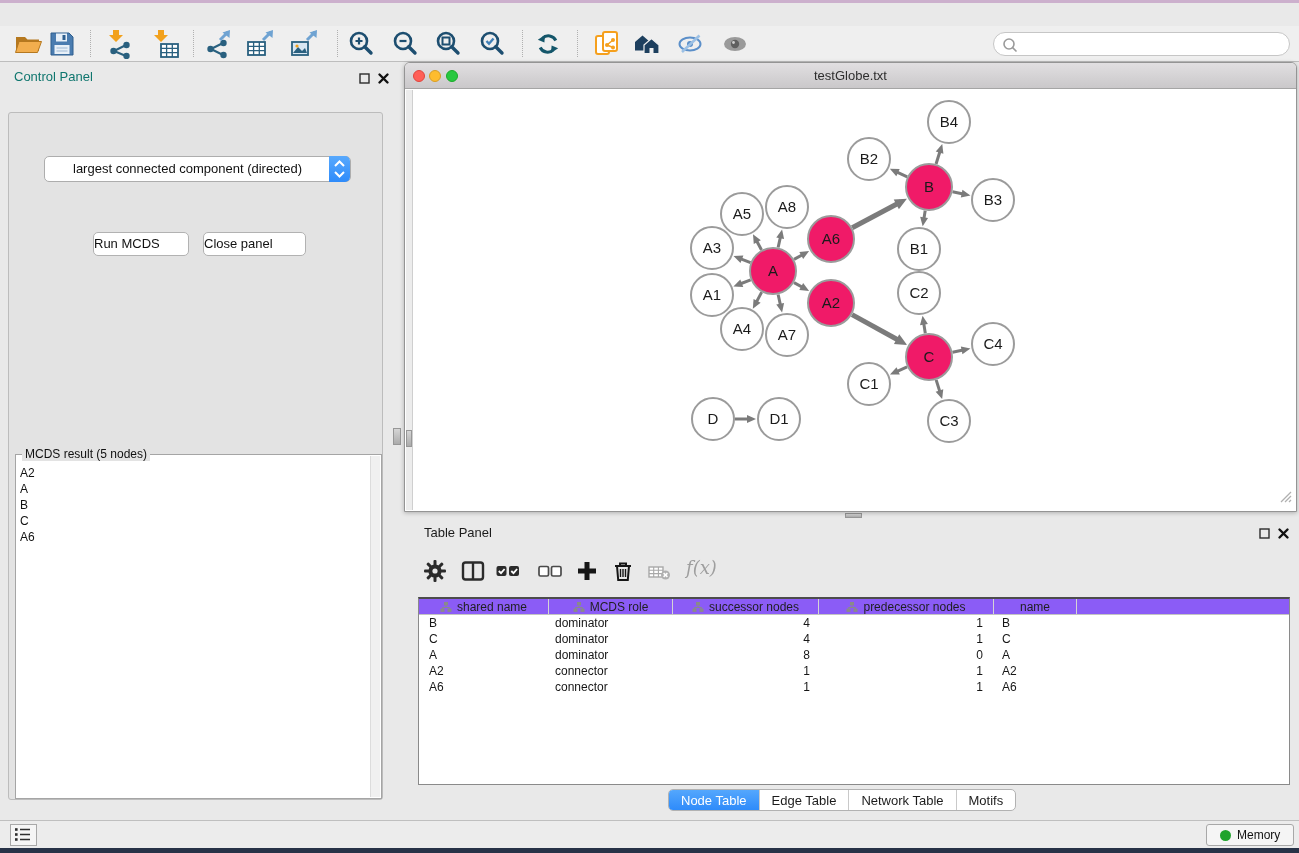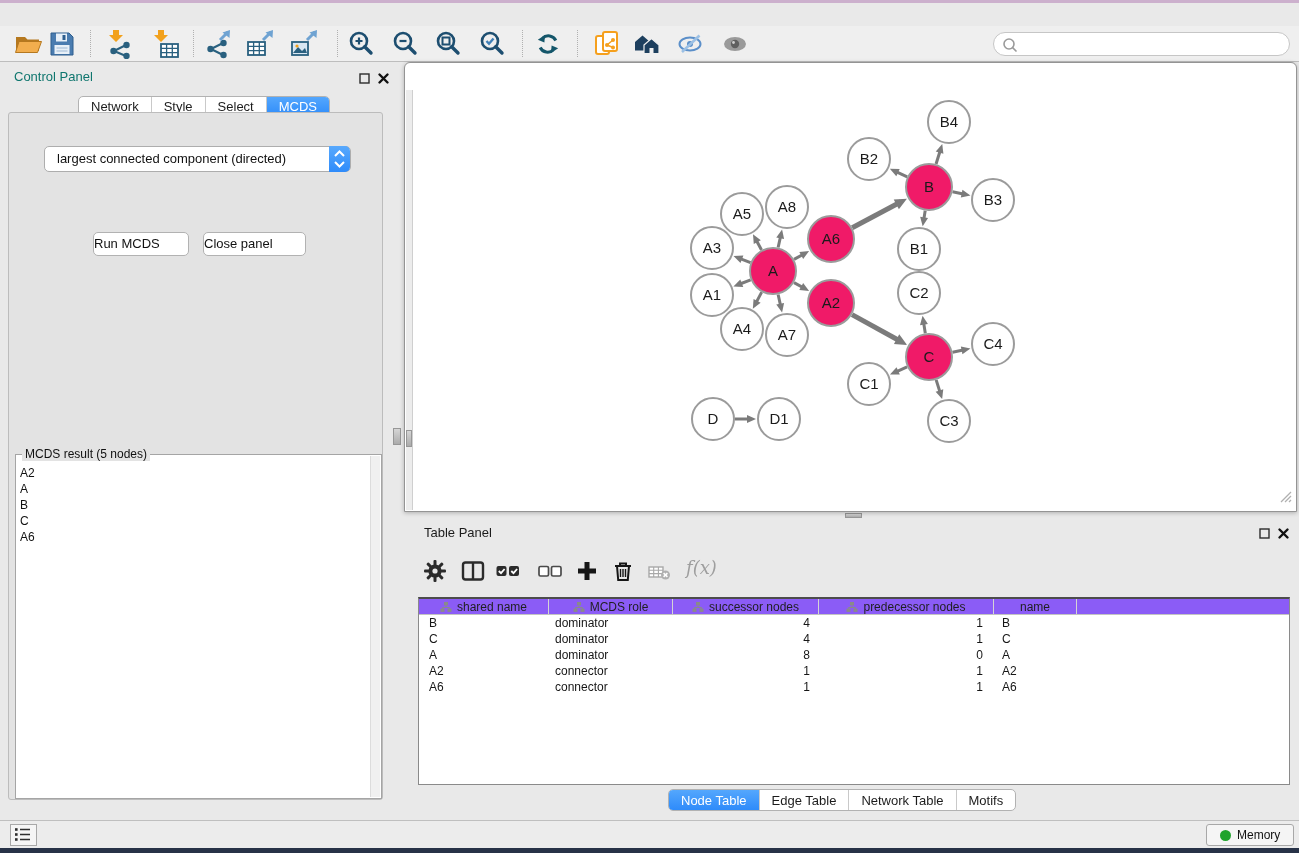--- a/index.html
+++ b/index.html
@@ -30,22 +30,22 @@
   .cp-title { position:absolute; left:14px; top:69px; font-size:13px; color:#0f766e; }
   .panel-btn { position:absolute; width:14px; height:14px; }
   .cp-tabs { position:absolute; left:78px; top:96px; height:21px; display:flex;
     border:1px solid #b2b2b2; border-radius:5px; overflow:hidden; background:#fff; }
   .seg { padding:0 12px; line-height:20px; font-size:13px; color:#1c1c1c; border-left:1px solid #c9c9c9; white-space:nowrap; }
   .seg:first-child { border-left:none; }
   .seg.active { background:linear-gradient(#54a7fd,#2e8bfa); color:#fff; }
   .cp-box { position:absolute; left:8px; top:112px; width:375px; height:688px;
     background:#e3e3e3; border:1px solid #bcbcbc; border-radius:3px; }
   .opt-label { position:absolute; left:0; top:20px; width:100%; text-align:center; font-size:13px; color:#111; }
-  .criterion { position:absolute; left:35px; top:33px; width:307px; height:26px; background:#fff;
-    border:1px solid #adadad; border-radius:5px; font-size:13px; line-height:24px; color:#111; }
+  .criterion { position:absolute; left:35px; top:43px; width:307px; height:26px; background:#fff;
+    border:1px solid #adadad; border-radius:5px; font-size:13px; line-height:24px; color:#111;padding-left:16px; }
   .criterion .ctext { padding-left:12px; }
   .stepper { position:absolute; right:0; top:-1px; width:21px; height:26px; border-radius:0 5px 5px 0;
     background:linear-gradient(#58a9fd,#2e8bfa); }
   .pbutton { position:absolute; height:24px; background:#fff; border:1px solid #b2b2b2; border-radius:5px;
     font-size:13px; color:#111; text-align:left; line-height:22px;margin-top:41px; }
   .mcds-fieldset { position:absolute; left:6px; top:341px; width:367px; height:345px;
     border:1px solid #a5a5a5; background:#fff; }
   .mcds-legend { position:absolute; left:6px; top:-8px; background:#e3e3e3; padding:0 3px; font-size:12px; color:#111; }
   .mcds-scroll { position:absolute; right:1px; top:1px; bottom:1px; width:10px; background:#f0f0f0; border-left:1px solid #dcdcdc; }
   .mcds-list { position:absolute; left:4px; top:10px; right:14px; bottom:4px; overflow:hidden; }
@@ -272,26 +272,20 @@
   <div class="panel-btn" style="left:358px; top:71px">
     <svg width="13" height="13">
         <rect x="2" y="2" width="9" height="9" fill="none" stroke="#2b2b2b" stroke-width="1.4"></rect>
       </svg>
   </div>
   <div class="panel-btn" style="left:377px; top:71px">
     <svg width="13" height="13">
         <path d="M2.5 2.5 L10.5 10.5 M10.5 2.5 L2.5 10.5" stroke="#111" stroke-width="2.4" stroke-linecap="round"></path>
       </svg>
   </div>
-  <div class="cp-tabs" id="cp-tabs">
-      <div class="seg">Network</div>
-      <div class="seg">Style</div>
-      <div class="seg">Select</div>
-      <div class="seg active">MCDS</div>
-    </div>
   <div class="cp-box">
     <div class="criterion">
       <div class="ctext">largest connected component (directed)</div>
       <div class="stepper">
         <svg width="21" height="26" viewBox="0 0 21 26">
           <path d="M6 10 L10.5 5.5 L15 10" stroke="#fff" stroke-width="2" fill="none"></path>
           <path d="M6 16 L10.5 20.5 L15 16" stroke="#fff" stroke-width="2" fill="none"></path>
         </svg>
       </div>
     </div>
@@ -311,20 +305,26 @@
   </div>
 
   <div class="v-divider">
       <div class="v-grip"></div>
     </div>
   <div class="h-divider">
       <div class="h-grip"></div>
     </div>
 
   <div class="net-window">
+    <div class="net-titlebar">
+      <div class="traffic nt-red"></div>
+      <div class="traffic nt-yellow"></div>
+      <div class="traffic nt-green"></div>
+      <div class="net-title">testGlobe.txt</div>
+    </div>
     <div class="net-canvas">
       <div class="net-gutter">
         <div class="ng-grip"></div>
       </div>
       <svg id="graph-svg" width="884" height="421">
           <g>
             <line x1="347.5334732741604" y1="159.91638634281102" x2="341.35372591613407" y2="148.55362507160135" stroke="#7b7b7b" stroke-width="3"></line>
             <polygon points="338.98875477892966,144.2051297548061 346.802637910651,150.20039708861205 339.77476669158807,154.0225726638919" fill="#7b7b7b" stroke-linejoin="round"></polygon>
           </g>
           <g>

